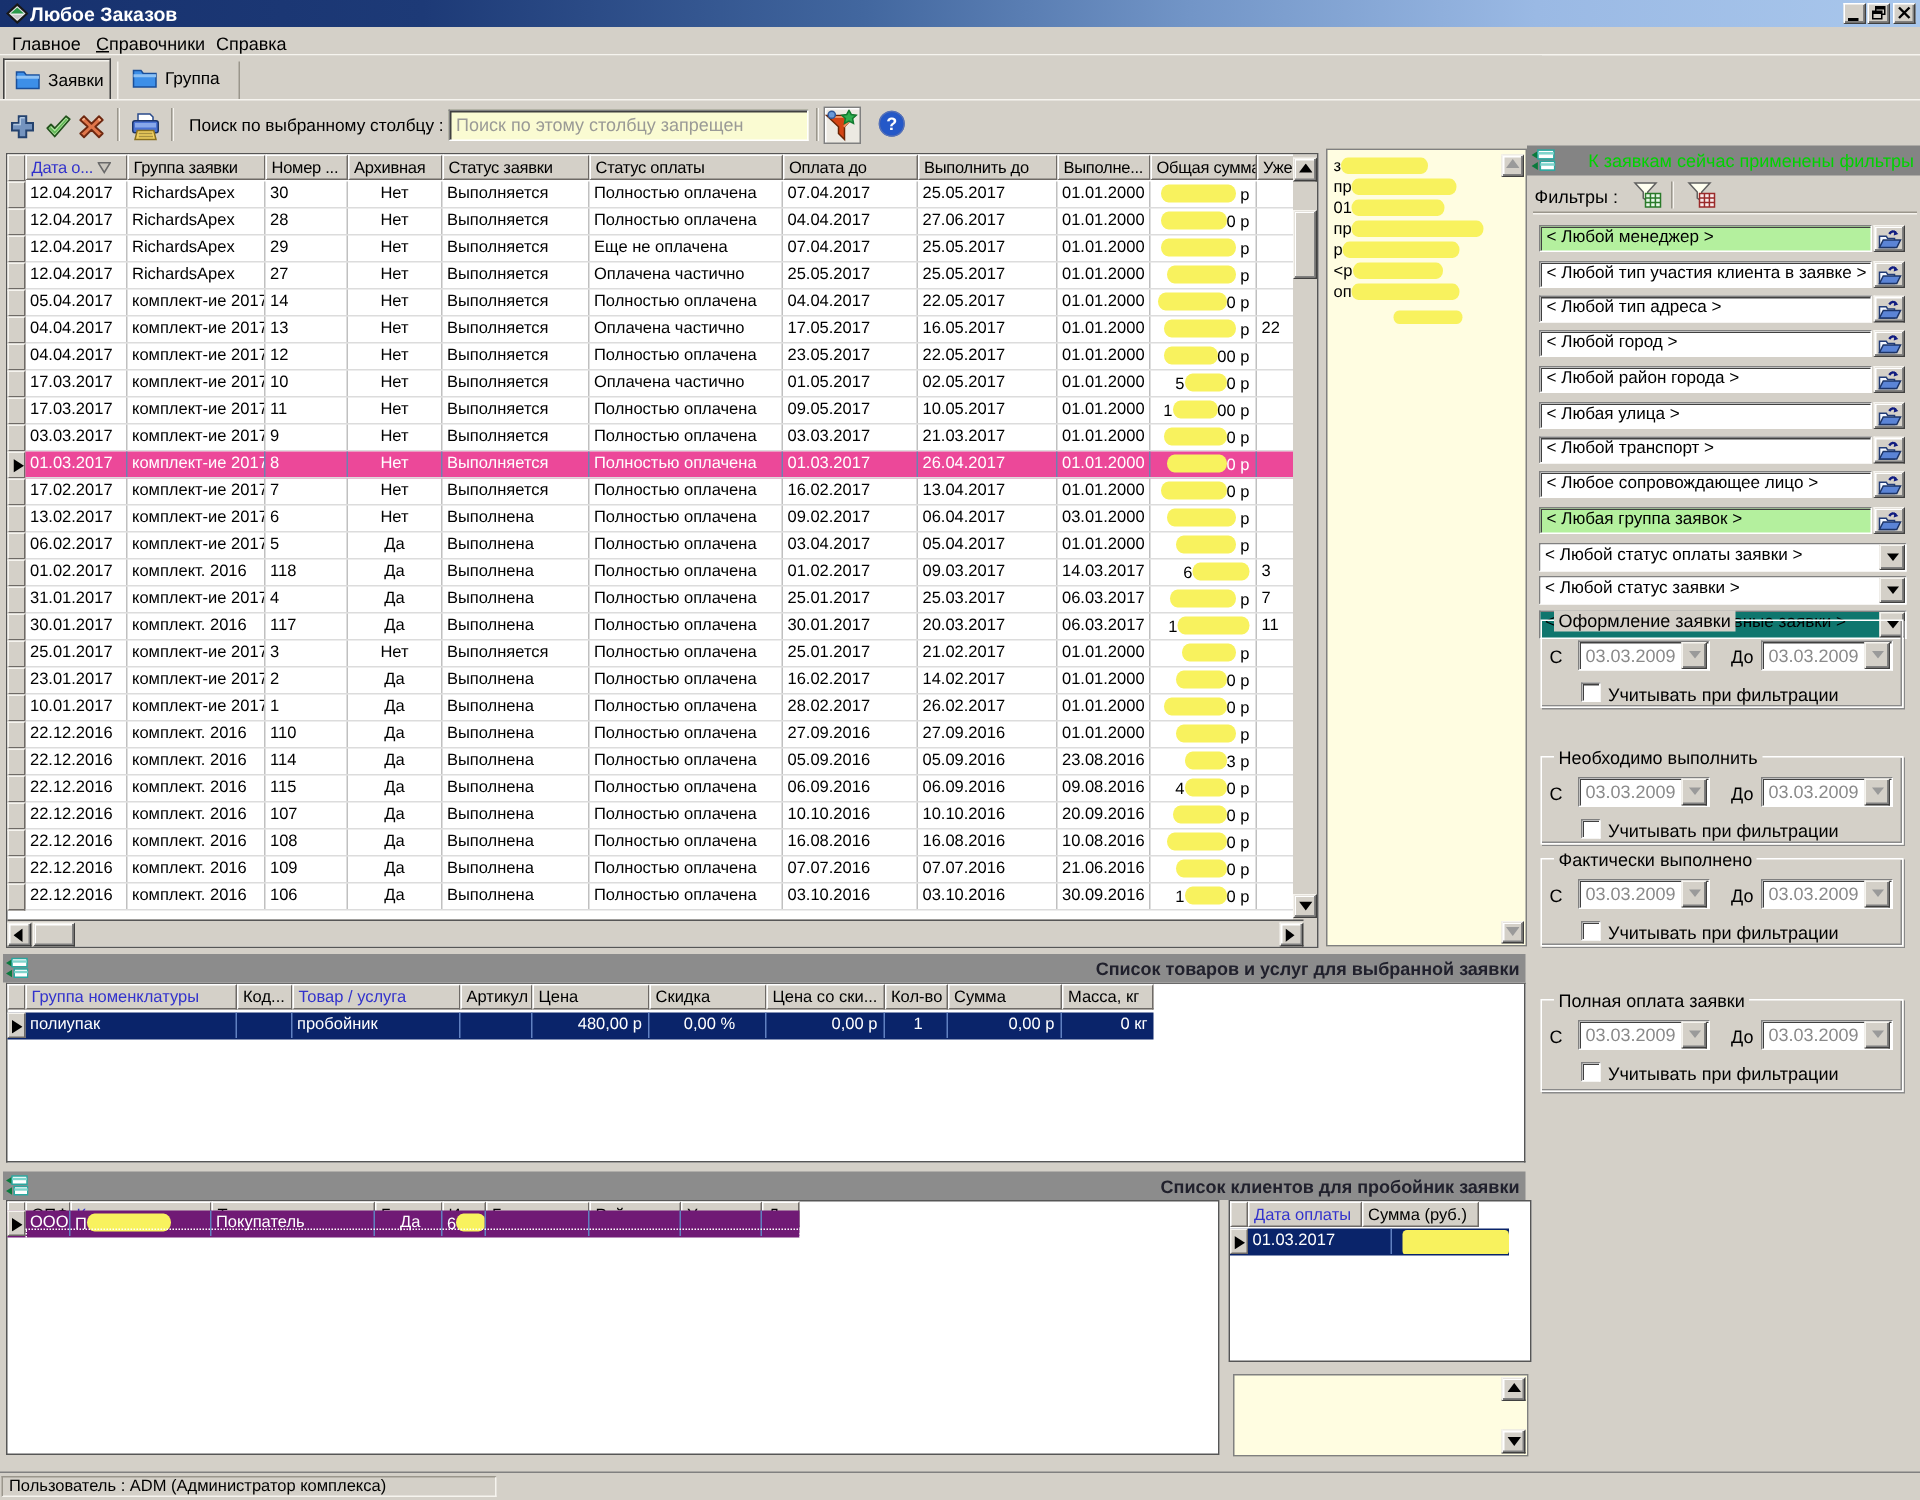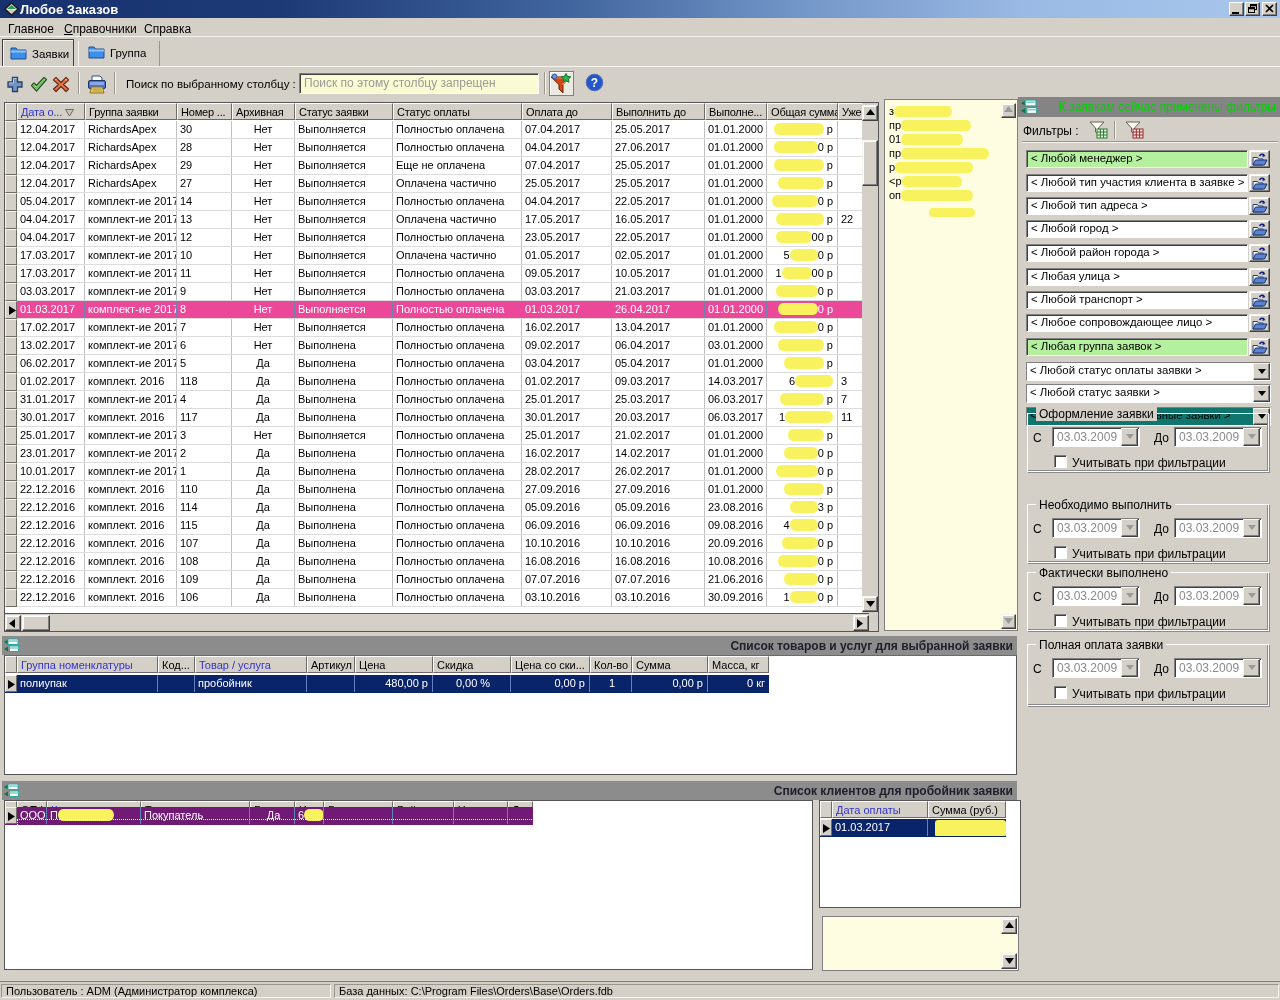--- a/index.html
+++ b/index.html
@@ -338,21 +338,21 @@
 </div>
 <div class="gbox" style="top:572px;height:59px">
 <span class="gtitle">Фактически выполнено</span>
 <span class="glbl" style="left:5px;top:17px">С</span>
 <div class="dcombo" style="left:24px;top:13px"><span>03.03.2009</span><span class="cbtn2"><b class="dtri2"></b></span></div>
 <span class="glbl" style="left:126px;top:17px">До</span>
 <div class="dcombo" style="left:146px;top:13px"><span>03.03.2009</span><span class="cbtn2"><b class="dtri2"></b></span></div>
 <span class="chk" style="left:26px;top:41px"></span>
 <span class="glbl" style="left:44px;top:42px">Учитывать при фильтрации</span>
 </div>
-<div class="gbox" style="top:644px;height:62px">
+<div class="gbox" style="top:666px;height:62px">
 <span class="gtitle">Полная оплата заявки</span>
 <span class="glbl" style="left:5px;top:17px">С</span>
 <div class="dcombo" style="left:24px;top:13px"><span>03.03.2009</span><span class="cbtn2"><b class="dtri2"></b></span></div>
 <span class="glbl" style="left:126px;top:17px">До</span>
 <div class="dcombo" style="left:146px;top:13px"><span>03.03.2009</span><span class="cbtn2"><b class="dtri2"></b></span></div>
 <span class="chk" style="left:26px;top:41px"></span>
 <span class="glbl" style="left:44px;top:42px">Учитывать при фильтрации</span>
 </div>
 <div class="secbar" style="top:636px">Список товаров и услуг для выбранной заявки</div>
 <svg class="a" style="left:4px;top:638px" width="15" height="15" viewBox="0 0 15 15">
@@ -386,30 +386,29 @@
 <span style="width:12px"></span><span style="width:30px">ОПФ</span><span style="width:94px;color:#3232cc">Клиент</span><span style="width:109px">Тип участия</span><span style="width:45px">База...</span><span style="width:29px">И...</span><span style="width:69px">Город</span><span style="width:61px">Район</span><span style="width:54px">Улица</span><span style="width:25px">Дом</span>
 </div>
 <div class="a pgrid" style="left:5px;top:807px;white-space:nowrap;background:#701a75;color:#fff;height:18px">
 <span style="width:12px;background:#d4d0c8;border:1px solid;border-color:#f6f4ef #6e6a66 #6e6a66 #f6f4ef;padding:0"><svg width="7" height="9" style="margin:4px 0 0 2px" viewBox="0 0 7 9">
         <path d="M0 0 L7 4.5 L0 9 Z" fill="#000"></path>
       </svg></span><span style="width:30px">ООО</span><span style="width:94px">П<i class="yb" style="width:56px"></i></span><span style="width:109px">Покупатель</span><span style="width:45px;text-align:center">Да</span><span style="width:29px">6<i class="yb" style="width:20px"></i></span><span style="width:69px"></span><span style="width:61px"></span><span style="width:54px"></span><span style="width:25px;border-right:none"></span>
 </div>
 <div class="a" style="left:819px;top:800px;width:202px;height:108px;background:#fff;border:1px solid #565656"></div>
 <div class="a" style="left:17px;top:819px;width:517px;height:18px;border:1px dotted #fff;z-index:5"></div>
 <div class="a phead" style="left:820px;top:801px;white-space:nowrap">
-<span style="width:12px"></span><span style="width:96px;color:#3232cc">Дата оплаты</span><span style="width:78px">Сумма (руб.)</span>
+<span style="width:12px"></span><span style="width:76px;color:#3232cc">Дата оплаты</span><span style="width:78px">Сумма (руб.)</span>
 </div>
 <div class="a pgrid" style="left:820px;top:819px;white-space:nowrap;background:#0a246a;color:#fff;height:18px">
 <span style="width:12px;background:#d4d0c8;border:1px solid;border-color:#f6f4ef #6e6a66 #6e6a66 #f6f4ef;padding:0"><svg width="7" height="9" style="margin:4px 0 0 2px" viewBox="0 0 7 9">
         <path d="M0 0 L7 4.5 L0 9 Z" fill="#000"></path>
       </svg></span><span style="width:96px">01.03.2017</span><span style="width:78px;border-right:none;padding:0;text-align:right"><i class="yb" style="width:71px;height:17px;border-radius:3px;vertical-align:top;margin-top:1px"></i></span>
 </div>
 <div class="a" style="left:822px;top:916px;width:197px;height:55px;background:#fffde1;border:1px solid #808080">
  <span class="sbtn" style="left:178px;top:1px;width:16px;height:16px"><svg width="9" height="9" viewBox="0 0 9 9" style="margin-top:3px">
         <path d="M4.5 0 L9 6 L0 6 Z" fill="#000"></path>
       </svg></span>
  <span class="sbtn" style="left:178px;top:36px;width:16px;height:16px"><svg width="9" height="9" viewBox="0 0 9 9" style="margin-top:4px">
         <path d="M4.5 6 L9 0 L0 0 Z" fill="#000"></path>
       </svg></span>
 </div>
 <div class="a statusbar">
  <span class="spanel" style="left:1px;width:330px">Пользователь : ADM (Администратор комплекса)</span>
- <span class="spanel" style="left:334px;width:945px">База данных: C:\Program Files\Orders\Base\Orders.fdb</span>
 </div>
 </body></html>

